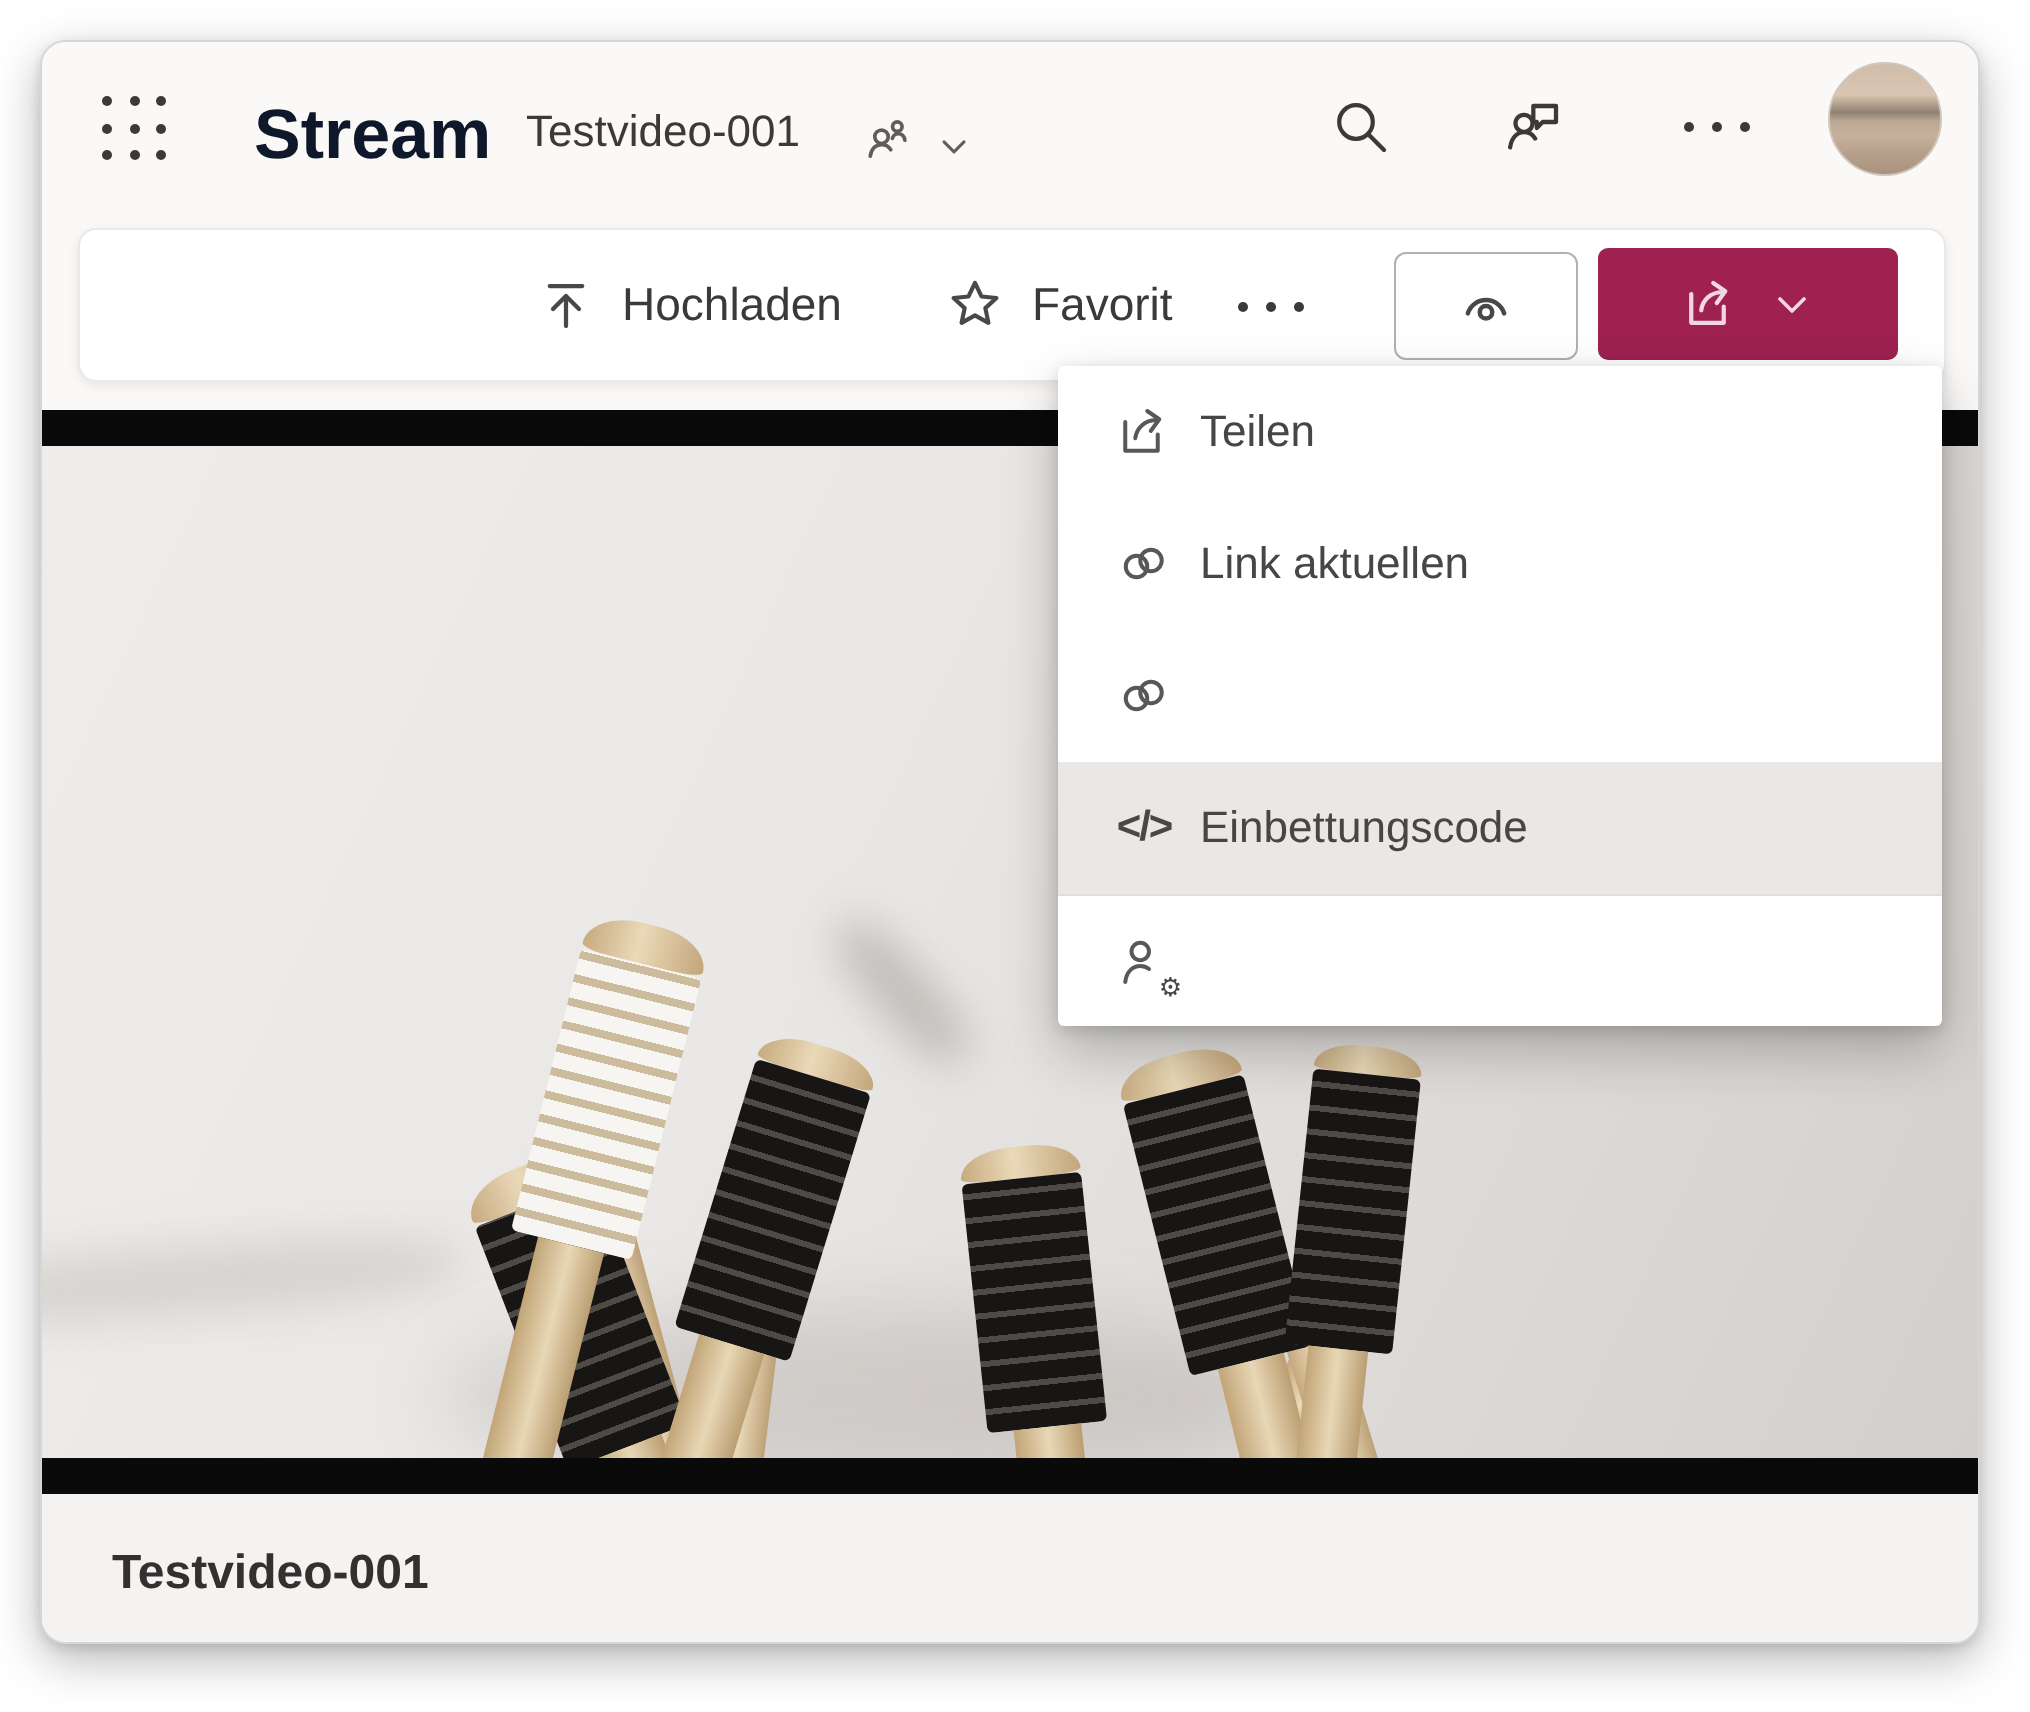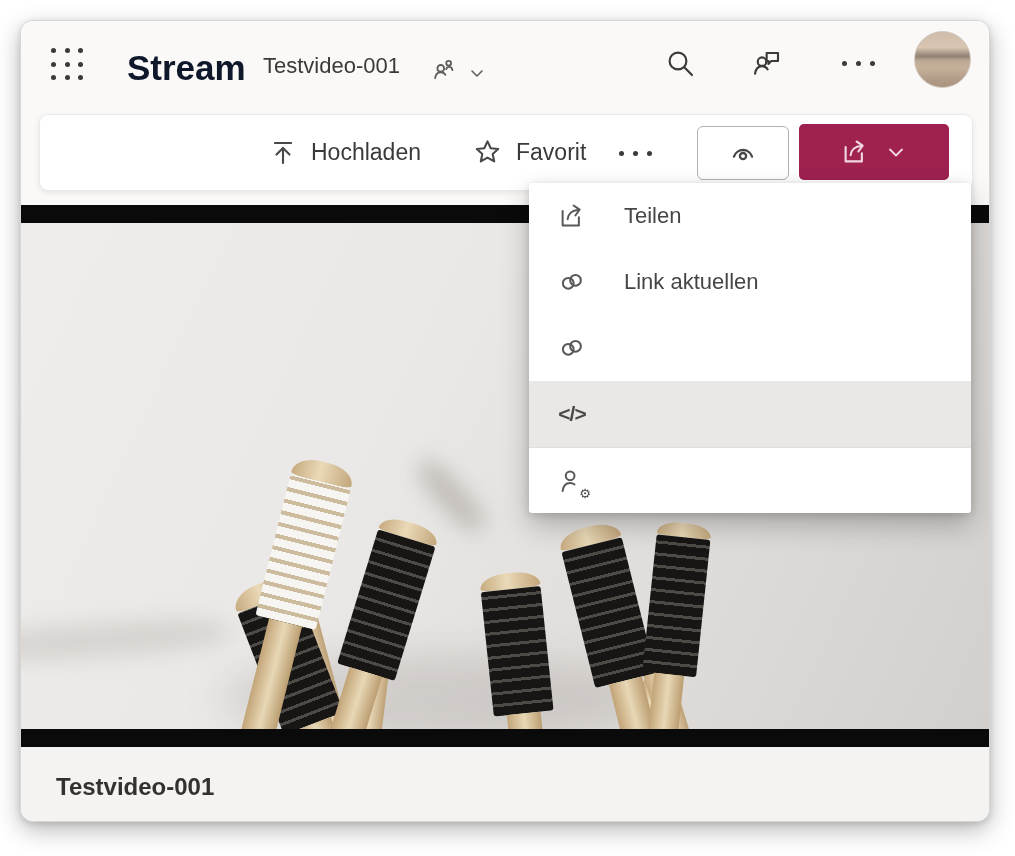--- a/index.html
+++ b/index.html
@@ -61,21 +61,21 @@
   .loose-handle{position:absolute;background:linear-gradient(90deg,#c6a97d,#ead9b8 50%,#bda177);
                 border-radius:14px;}
 
   
   .footer{position:absolute;left:0;top:726px;width:100%;height:76px;background:#f4f3f2;}
   .footer-title{position:absolute;left:35px;top:26px;font-size:24px;font-weight:700;color:#323130;}
 
   
   .menu{position:absolute;left:508px;top:162px;width:442px;background:#ffffff;border-radius:3px;
         box-shadow:0 12px 28px rgba(0,0,0,.24),0 2px 8px rgba(0,0,0,.14);z-index:30;}
-  .menu-item{height:66px;display:flex;align-items:center;gap:36px;padding-left:27px;cursor:pointer;
+  .menu-item{height:66px;display:flex;align-items:center;gap:12px;padding-left:27px;cursor:pointer;
              color:#484644;font-size:22px;}
   .menu-item.highlighted{background:#e9e8e7;}
   .menu-item.separated{border-top:1px solid #e1dfdd;}
   .mi-icon{width:32px;height:32px;flex:0 0 32px;display:flex;align-items:center;justify-content:center;
            color:#5a5856;position:relative;}
   .code-glyph{font-size:21px;font-weight:600;letter-spacing:-1px;color:#4a4846;}
   .gear-badge{position:absolute;right:-3px;bottom:-3px;font-size:13px;color:#4a4846;line-height:1;}
   svg{display:block;}
 </style>
 </head>
@@ -267,20 +267,21 @@
           <svg viewBox="0 0 24 24" width="30" height="30" fill="none" stroke="currentColor" stroke-width="1.6">
             <circle cx="9" cy="13" r="4.3"></circle>
               <circle cx="14.8" cy="10.6" r="4.3"></circle>
           </svg>
         </span>
       </div>
       <div class="menu-item highlighted">
         <span class="mi-icon">
           <span class="code-glyph">&lt;/&gt;</span>
         </span>
+        <span class="mi-label">Einbettungscode</span>
       </div>
       <div class="menu-item separated">
         <span class="mi-icon">
           <svg viewBox="0 0 24 24" width="30" height="30" fill="none" stroke="currentColor" stroke-width="1.6" stroke-linecap="round">
             <circle cx="10.5" cy="7.8" r="3.5"></circle>
             <path d="M4.5 20c.5-4 2.8-6.4 6-6.4 1.3 0 2.5.4 3.5 1.2"></path>
           </svg>
           <span class="gear-badge">⚙</span>
         </span>
       </div>

